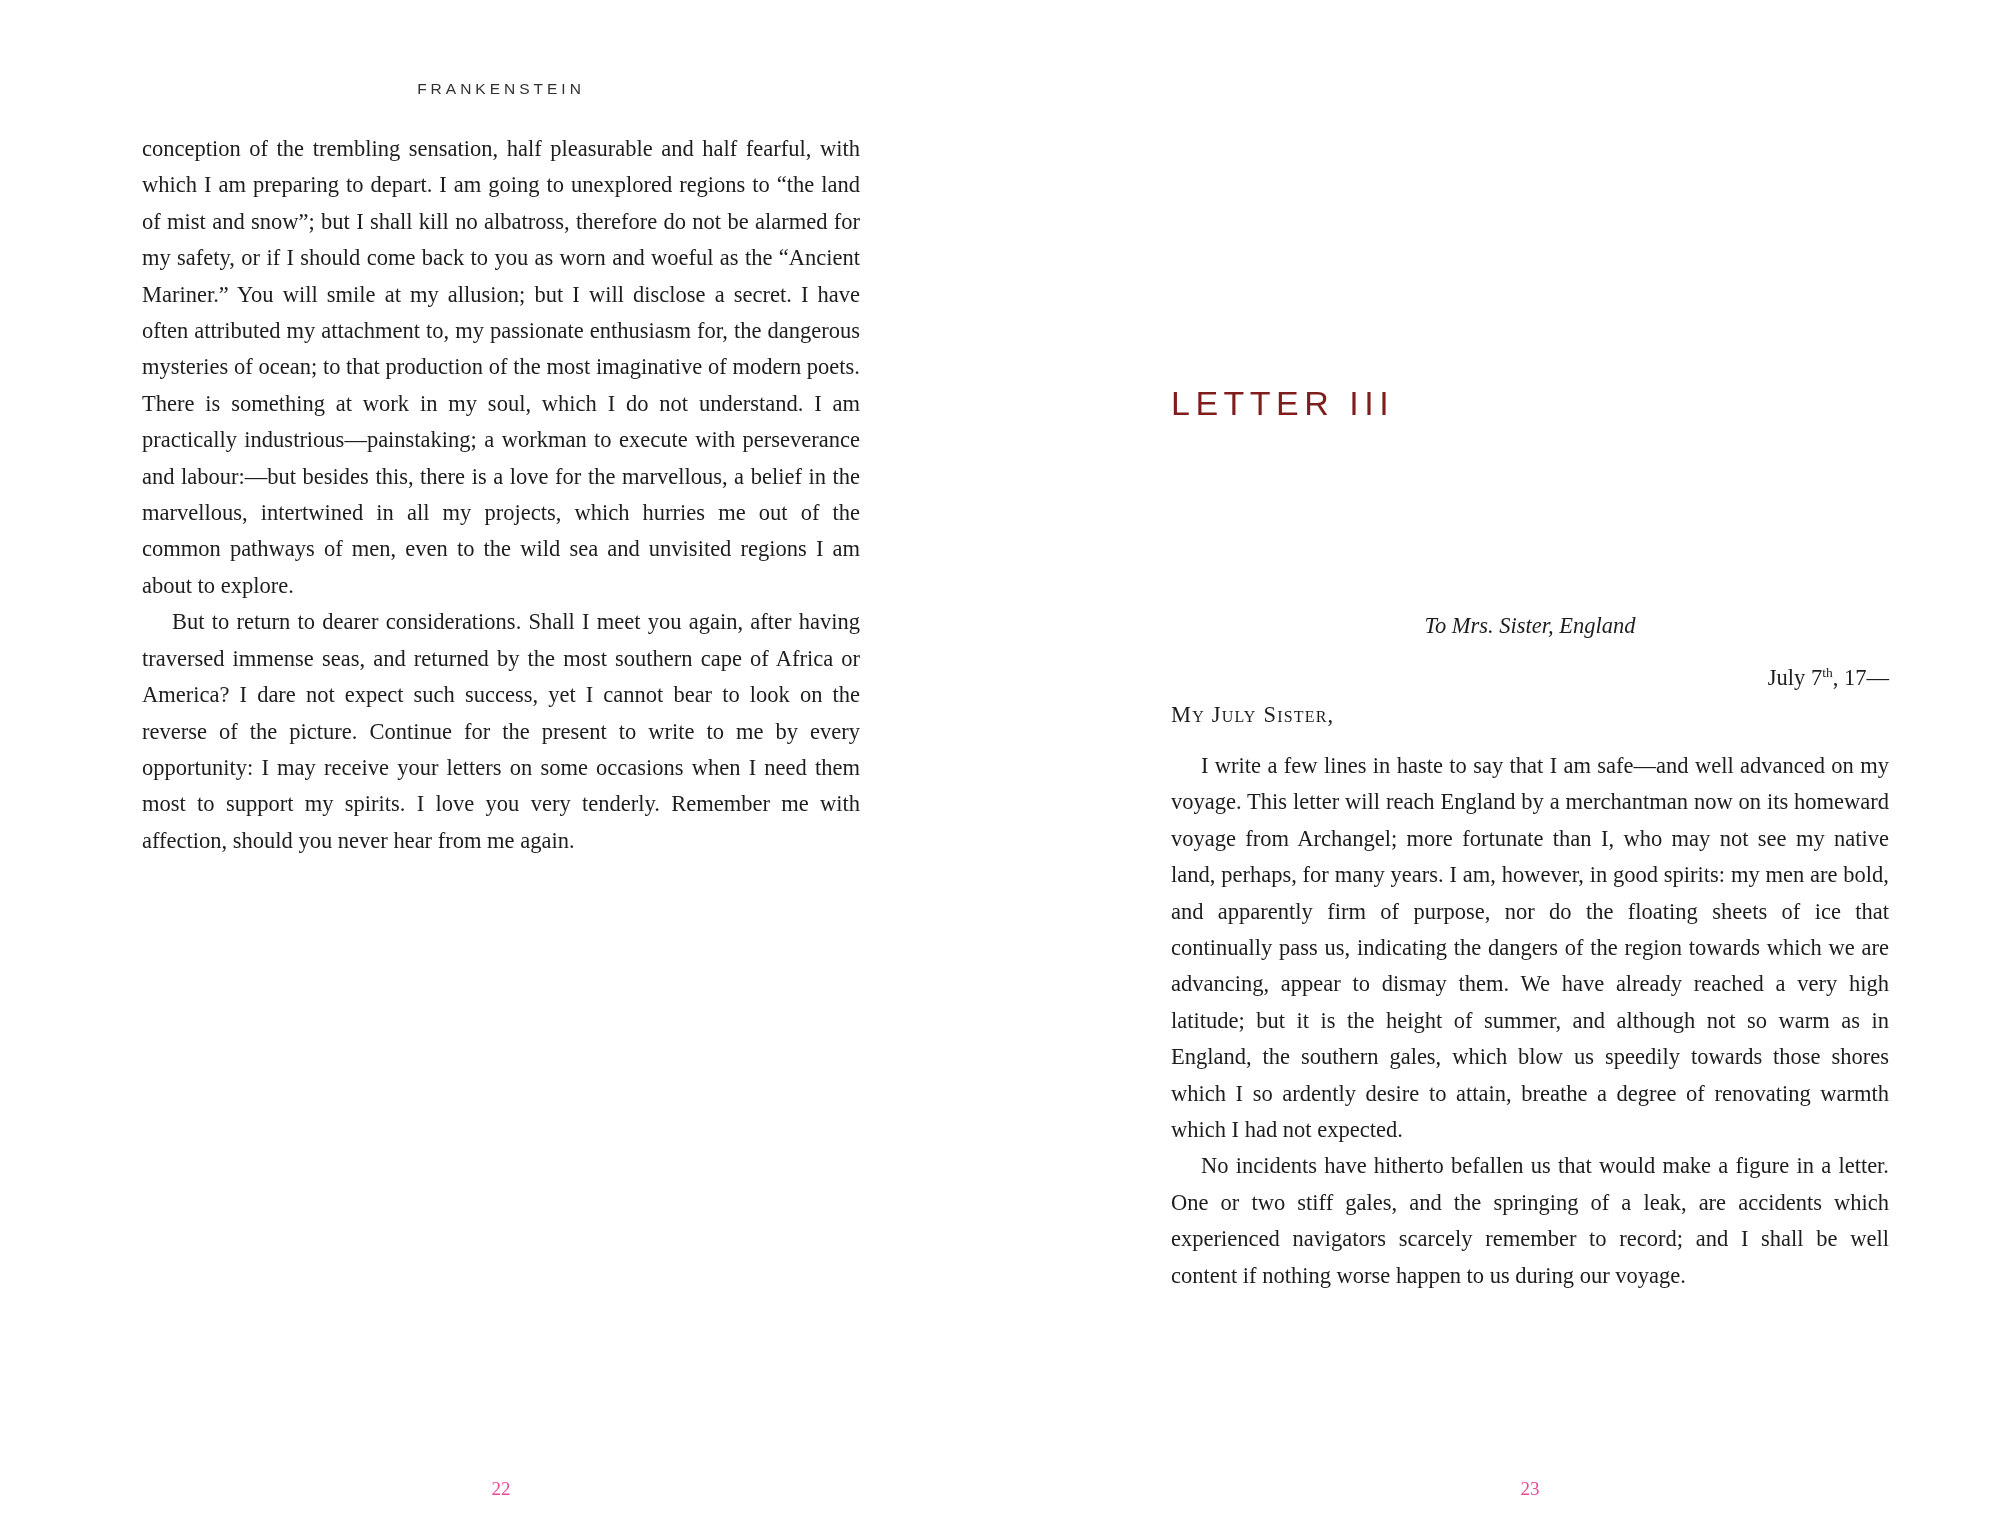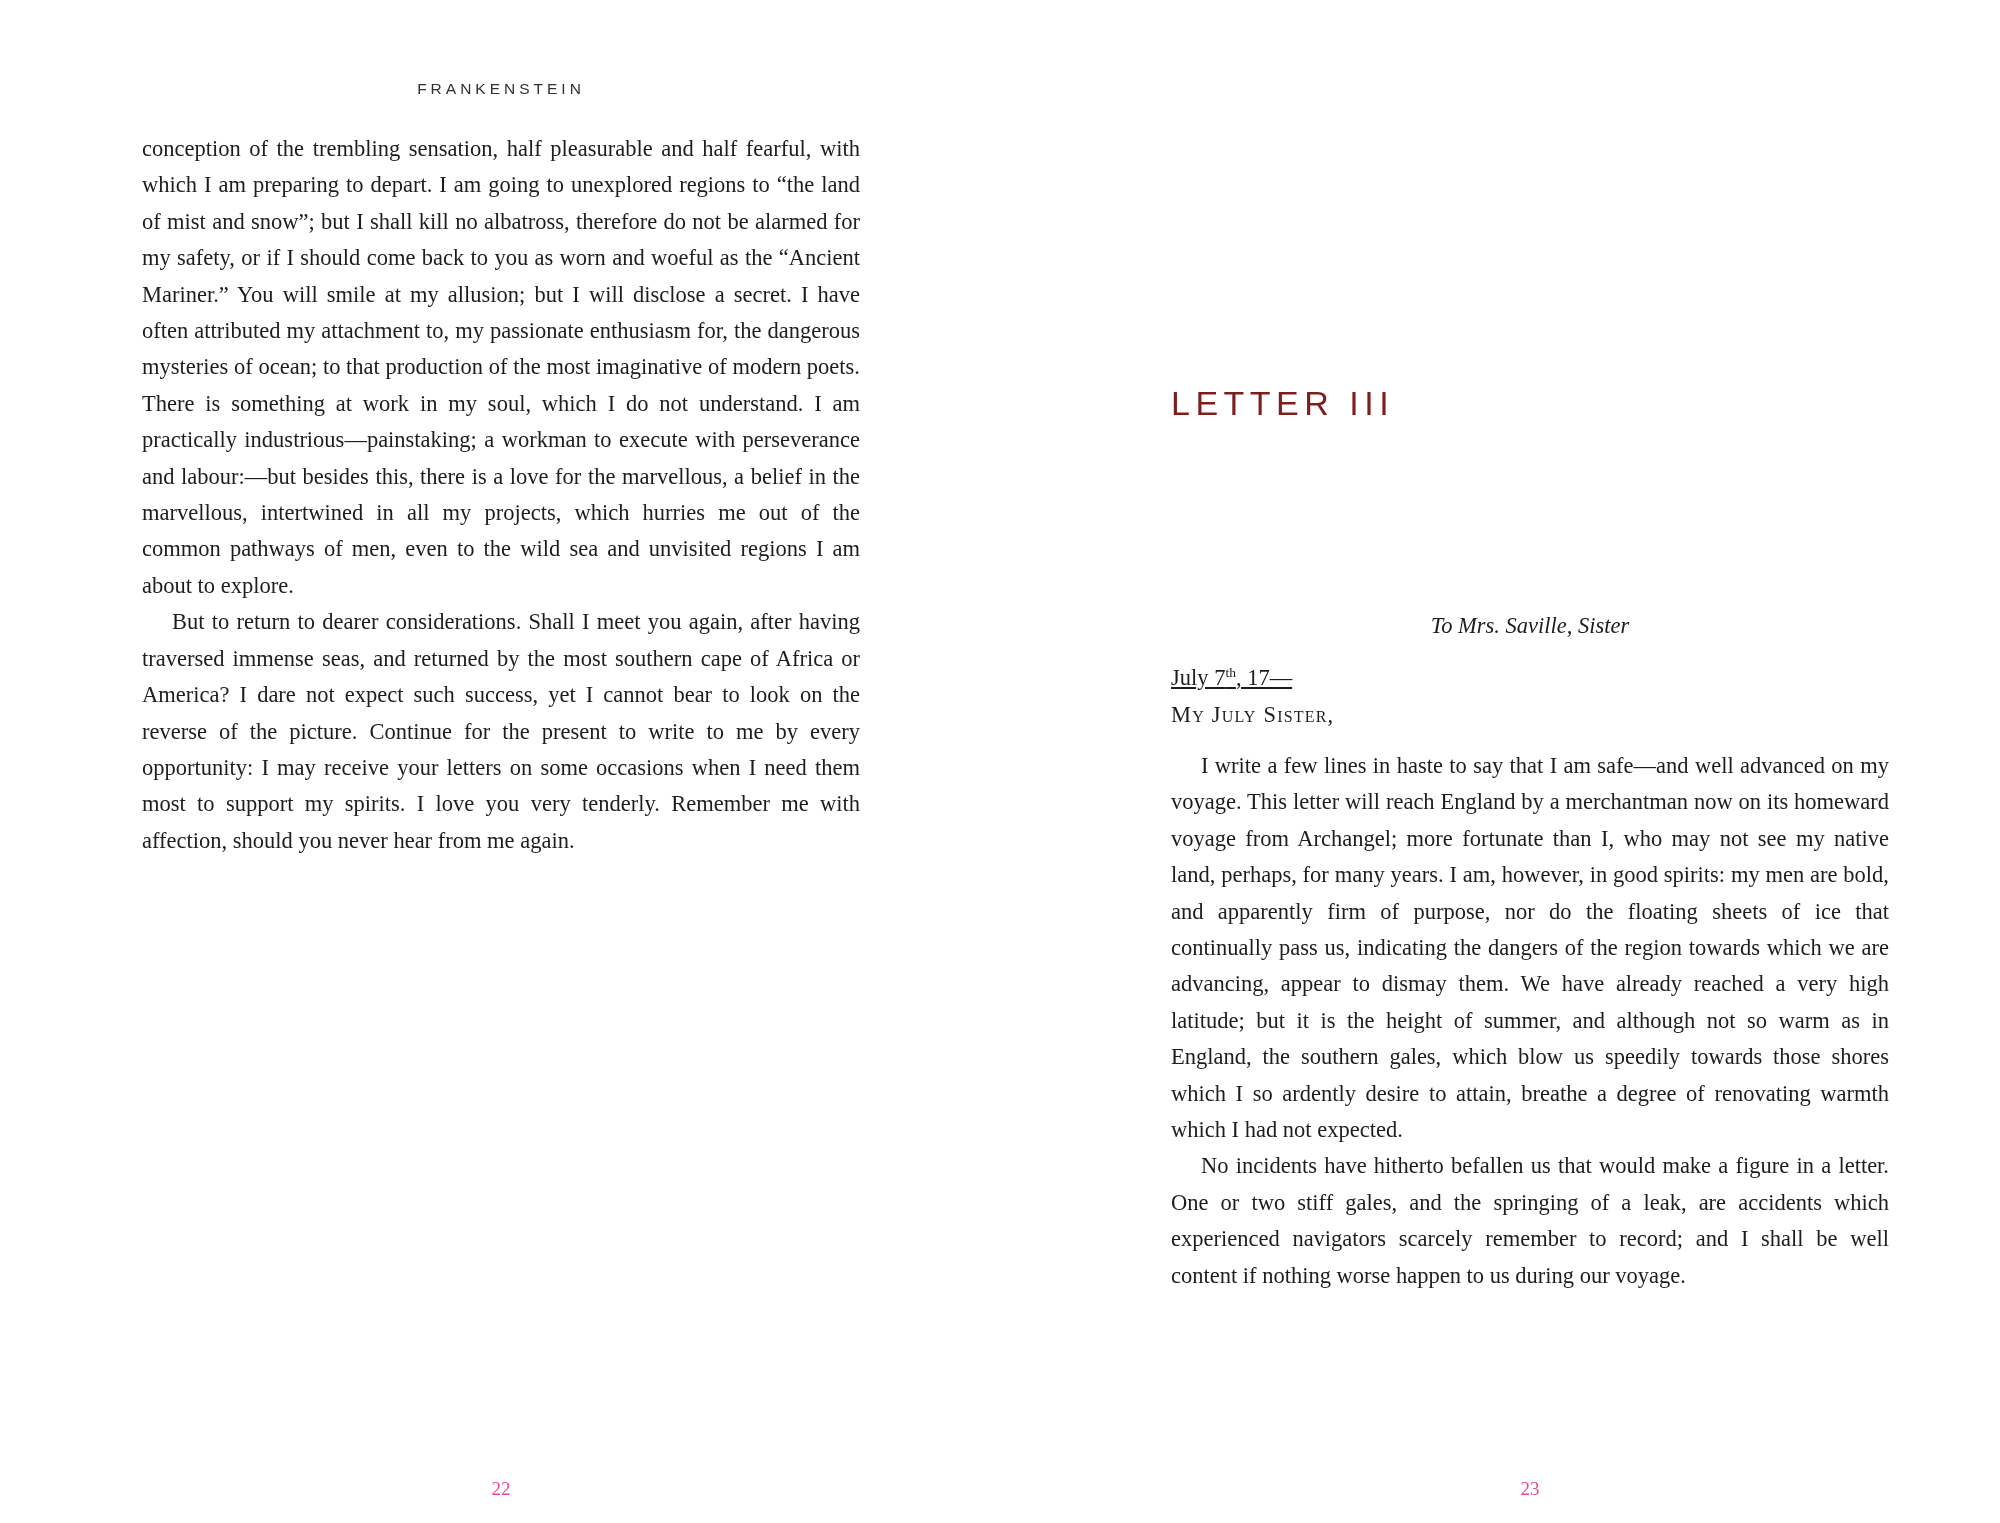--- a/index.html
+++ b/index.html
@@ -59,22 +59,21 @@
   }
   .addressee {
     left: 1171px; top: 601px;
     font-style: italic;
     font-size: 22.5px;
     text-align: center;
   }
   .date-line {
     left: 1171px; top: 653px;
     font-size: 22.5px;
-    text-align: left;
-    text-decoration: underline;
+    text-align: right;
   }
   .date-line sup {
     font-size: 0.6em;
     vertical-align: super;
     line-height: 0;
   }
   .greeting {
     left: 1171px; top: 702px;
     font-size: 22.5px;
   }
@@ -97,21 +96,21 @@
 
 <div class="abs left-body text-col body-text">
   <p class="no-indent">conception of the trembling sensation, half pleasurable and half fearful, with which I am preparing to depart. I am going to unexplored regions to “the land of mist and snow”; but I shall kill no albatross, therefore do not be alarmed for my safety, or if I should come back to you as worn and woeful as the “Ancient Mariner.” You will smile at my allusion; but I will disclose a secret. I have often attributed my attachment to, my passionate enthusiasm for, the dangerous mysteries of ocean; to that production of the most imaginative of modern poets. There is something at work in my soul, which I do not understand. I am practically industrious—painstaking; a workman to execute with perseverance and labour:—but besides this, there is a love for the marvellous, a belief in the marvellous, intertwined in all my projects, which hurries me out of the common pathways of men, even to the wild sea and unvisited regions I am about to explore.</p>
   <p class="indent">But to return to dearer considerations. Shall I meet you again, after having traversed immense seas, and returned by the most southern cape of Africa or America? I dare not expect such success, yet I cannot bear to look on the reverse of the picture. Continue for the present to write to me by every opportunity: I may receive your letters on some occasions when I need them most to support my spirits. I love you very tenderly. Remember me with affection, should you never hear from me again.</p>
 </div>
 
 <div class="abs page-number folio-left text-col">22</div>
 
 <div class="abs chapter-title text-col">LETTER III</div>
 
-<div class="abs addressee text-col">To Mrs. Saville, Sister</div>
+<div class="abs addressee text-col">To Mrs. Sister, England</div>
 
 <div class="abs date-line text-col"><span>July 7</span><sup>th</sup><span>, 17—</span></div>
 
 <div class="abs greeting small-caps">My July Sister,</div>
 
 <div class="abs right-body text-col body-text">
   <p class="indent">I write a few lines in haste to say that I am safe—and well advanced on my voyage. This letter will reach England by a merchantman now on its homeward voyage from Archangel; more fortunate than I, who may not see my native land, perhaps, for many years. I am, however, in good spirits: my men are bold, and apparently firm of purpose, nor do the floating sheets of ice that continually pass us, indicating the dangers of the region towards which we are advancing, appear to dismay them. We have already reached a very high latitude; but it is the height of summer, and although not so warm as in England, the southern gales, which blow us speedily towards those shores which I so ardently desire to attain, breathe a degree of renovating warmth which I had not expected.</p>
   <p class="indent">No incidents have hitherto befallen us that would make a figure in a letter. One or two stiff gales, and the springing of a leak, are accidents which experienced navigators scarcely remember to record; and I shall be well content if nothing worse happen to us during our voyage.</p>
 </div>
 

